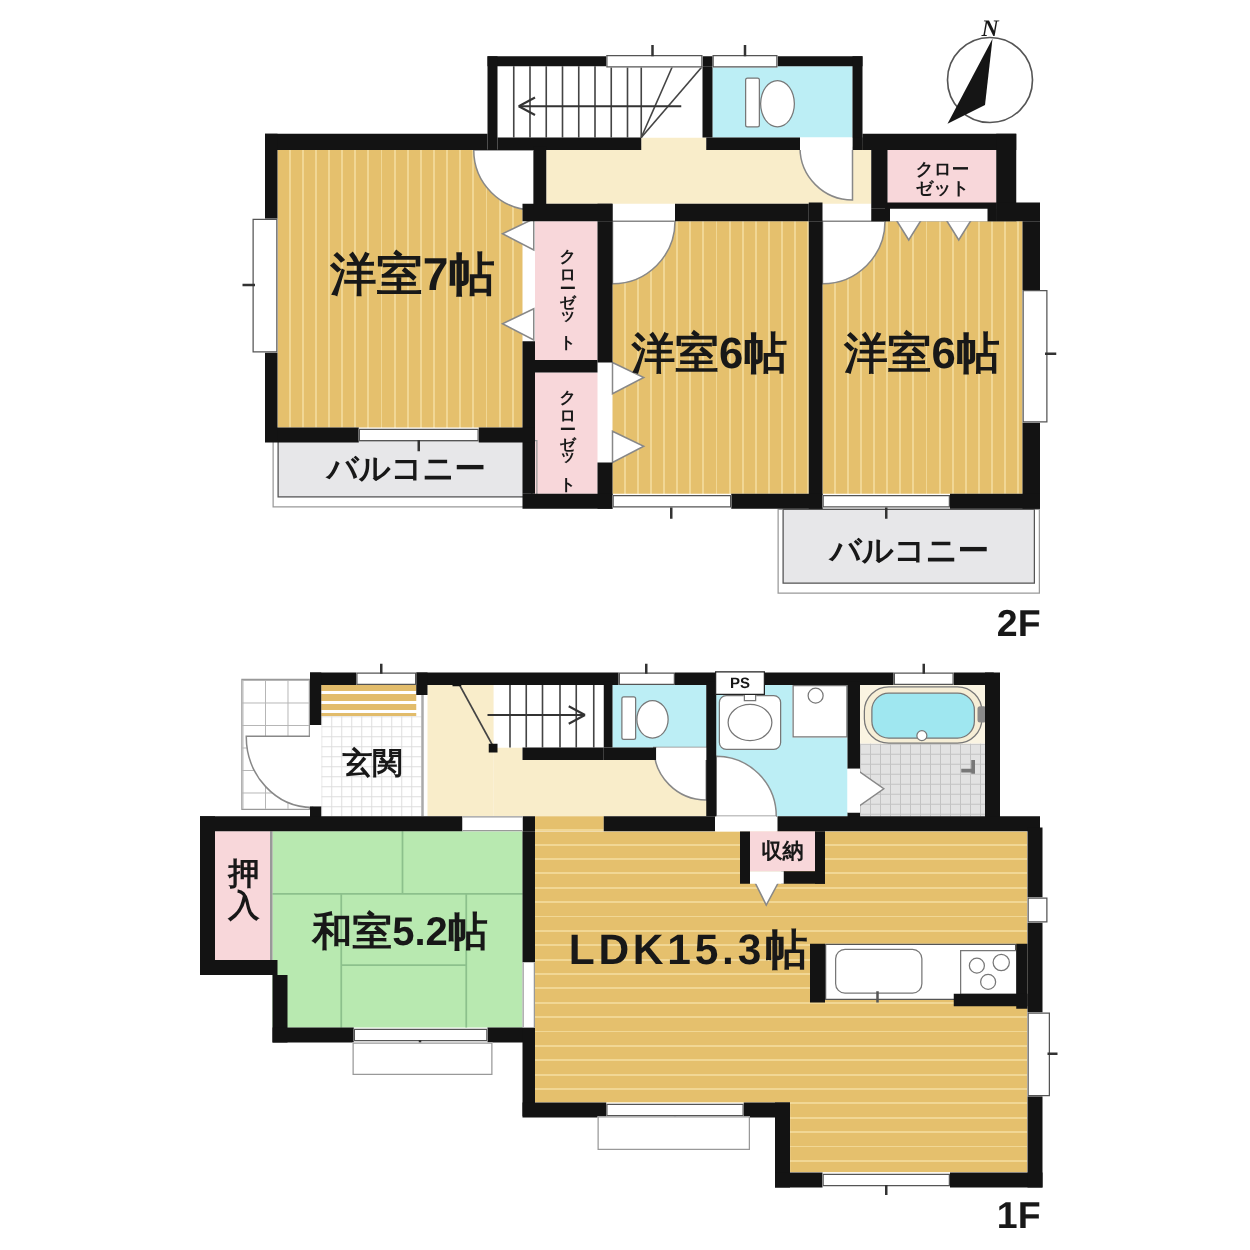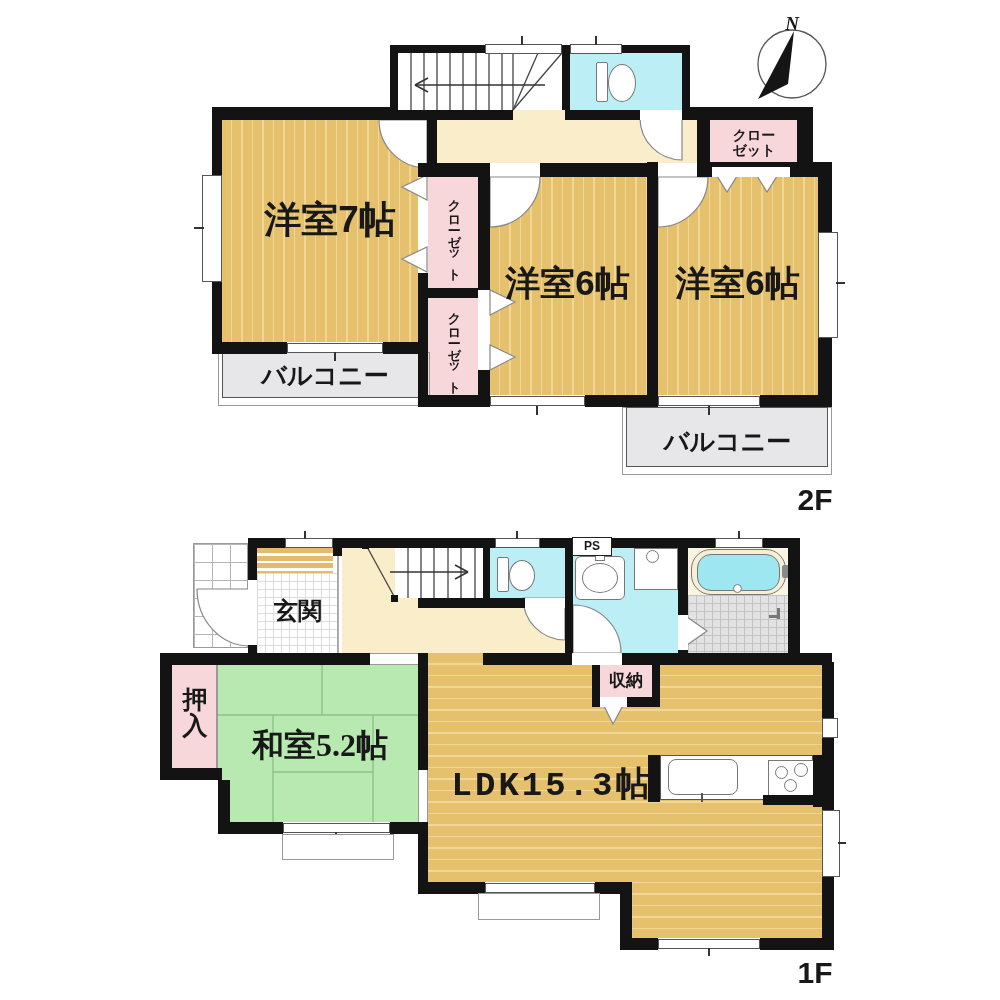--- a/index.html
+++ b/index.html
@@ -319,20 +319,20 @@
     <div class="lbl" style="left:655px;top:258px;width:165px;height:50px;font-size:35px;">洋室6帖</div>
     <div class="lbl" style="left:712px;top:119px;width:84px;height:48px;font-size:14px;">クロー
 ゼット</div>
     <div class="lbl vlbl" style="left:432px;top:182px;width:44px;height:102px;font-size:13px;">クローゼット</div>
     <div class="lbl vlbl" style="left:432px;top:300px;width:44px;height:92px;font-size:13px;">クローゼット</div>
     <div class="lbl" style="left:250px;top:360px;width:150px;height:30px;font-size:25px;">バルコニー</div>
     <div class="lbl" style="left:650px;top:426px;width:155px;height:30px;font-size:25px;">バルコニー</div>
     <div class="lbl" style="left:785px;top:482px;width:60px;height:36px;font-size:30px;">2F</div>
     <div class="lbl" style="left:262px;top:596px;width:72px;height:30px;font-size:24px;">玄関</div>
     <div class="lbl" style="left:171px;top:700px;width:48px;height:24px;font-size:25px;">押入</div>
-    <div class="lbl" style="left:235px;top:725px;width:170px;height:42px;font-size:32px;font-family:Liberation Serif, serif;">和室5.2帖</div>
-    <div class="lbl" style="left:442px;top:766px;width:220px;height:42px;font-size:34px;letter-spacing:3px;font-family:Liberation Mono, monospace;">LDK15.3帖</div>
+    <div class="lbl" style="left:235px;top:725px;width:170px;height:42px;font-size:32px;">和室5.2帖</div>
+    <div class="lbl" style="left:442px;top:740px;width:220px;height:42px;font-size:34px;letter-spacing:3px;">LDK15.3帖</div>
     <div class="lbl" style="left:600px;top:668px;width:52px;height:26px;font-size:17px;">収納</div>
     <div class="lbl" style="left:785px;top:955px;width:60px;height:36px;font-size:30px;text-align:right;">1F</div>
     <div class="lbl" style="left:779px;top:12px;width:26px;height:24px;font-size:19px;font-style:italic;font-family:'Liberation Serif',serif;">N</div>
   </div>
 
 </div>
 
 </body></html>

